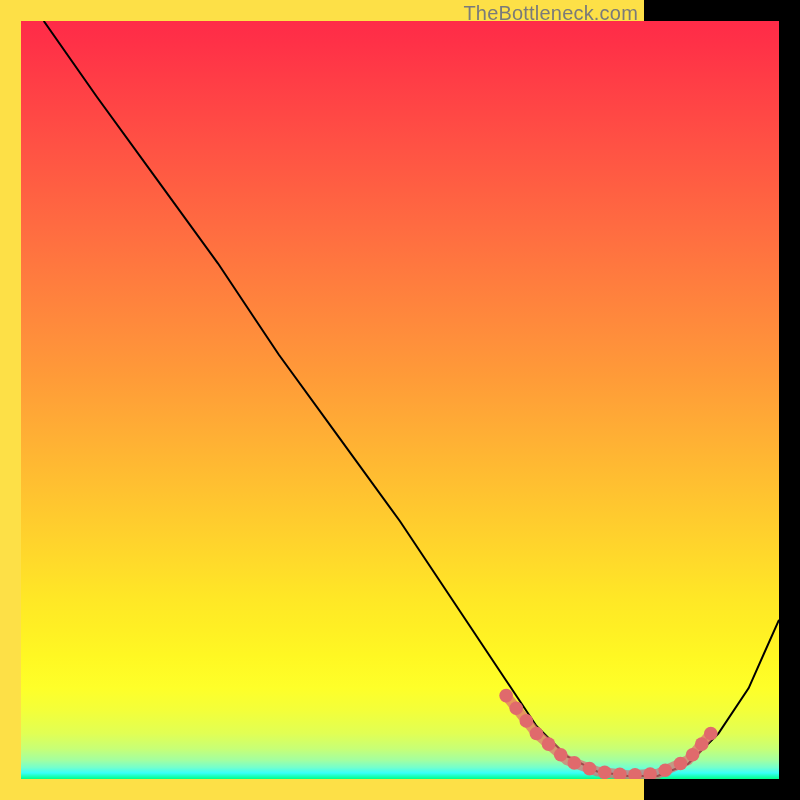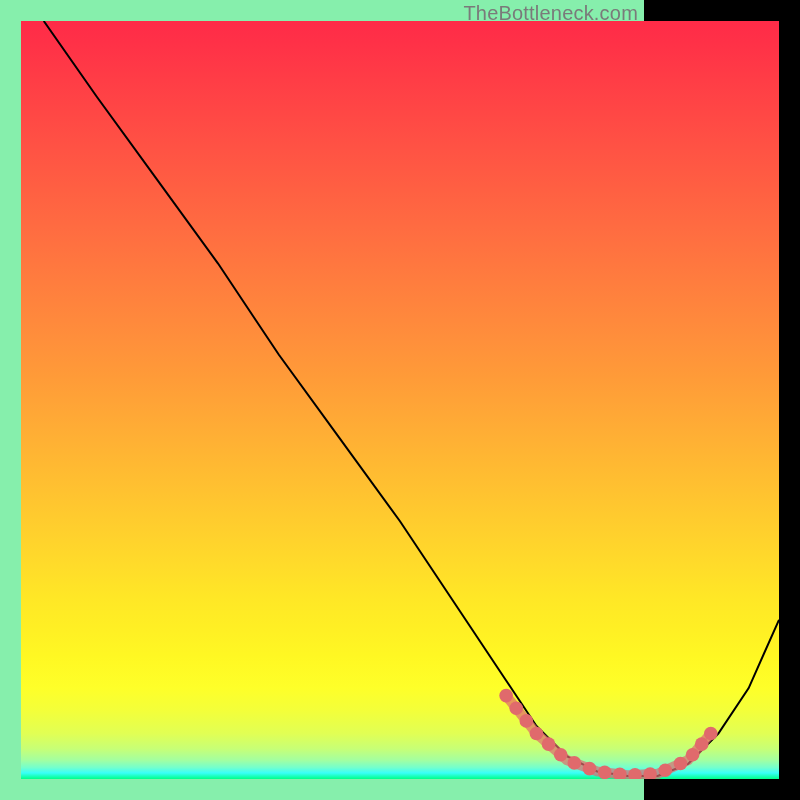--- a/index.html
+++ b/index.html
@@ -8,21 +8,21 @@
     width: 800px;
     height: 800px;
     background: #000;
     overflow: hidden;
     font-family: Arial, Helvetica, sans-serif;
   }
   .stage {
     position: relative;
     width: 644px;
     height: 800px;
-    background: #86efac;
+    background: #fde047;
   }
   .plot {
     position: absolute;
     left: 21px;
     top: 21px;
     width: 758px;
     height: 758px;
     
     background: linear-gradient(to bottom,
       #ff2b48 0%,

